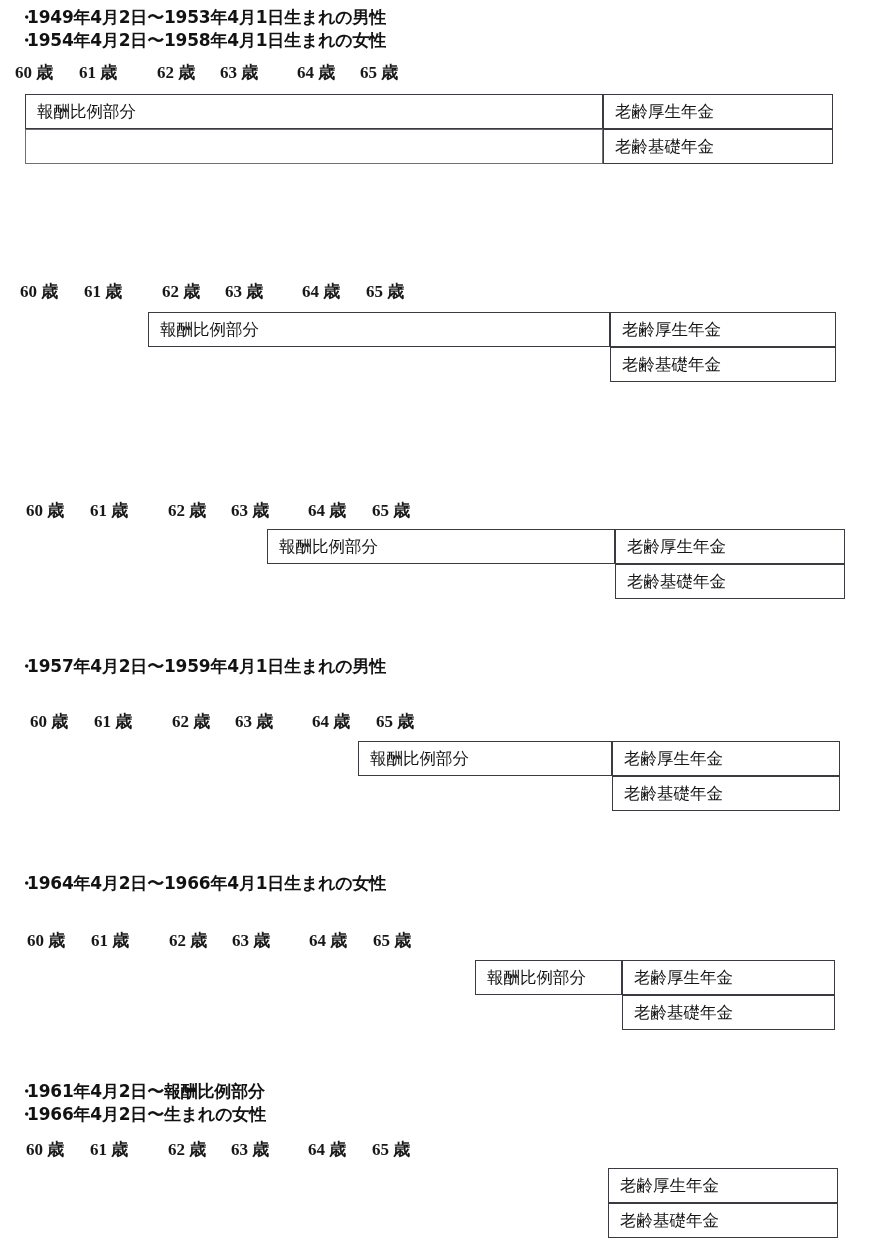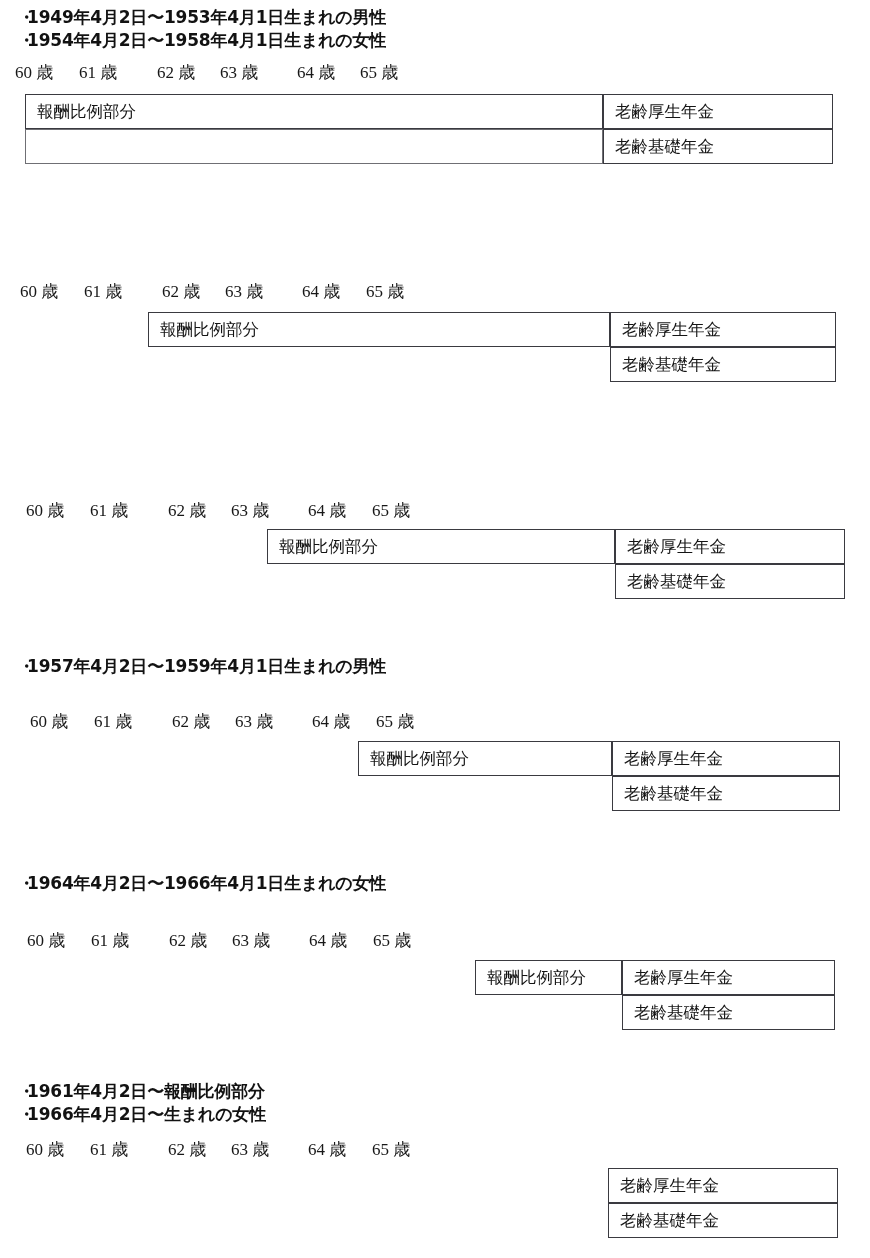--- a/index.html
+++ b/index.html
@@ -50,20 +50,21 @@
     display: inline-block;
     width: 9px;
   }
 
   
   .age-scale {
     position: absolute;
     left: 0;
     width: 870px;
     height: 24px;
+    font-weight: bold;
   }
   .age-label {
     position: absolute;
     top: 0;
     font-family: "Liberation Serif", "DejaVu Serif", serif;
     font-size: 17px;
     line-height: 22px;
     white-space: nowrap;
     color: #181818;
   }

